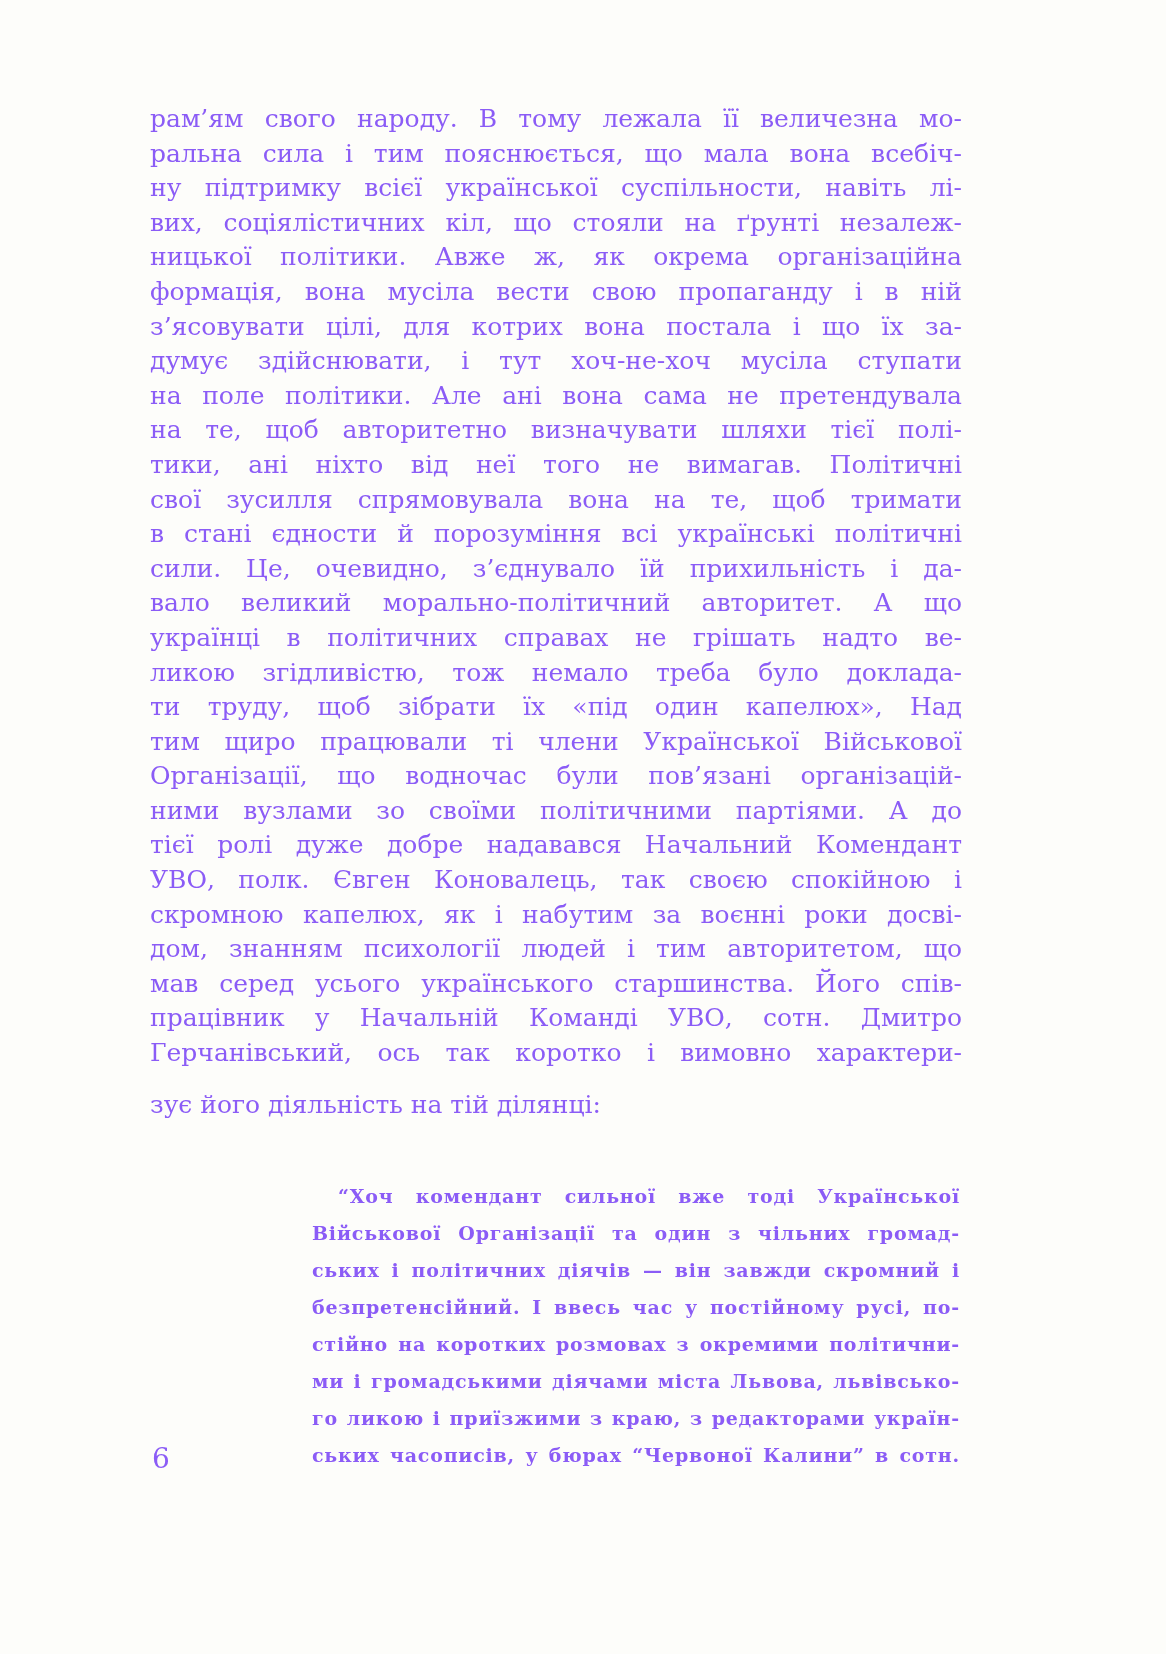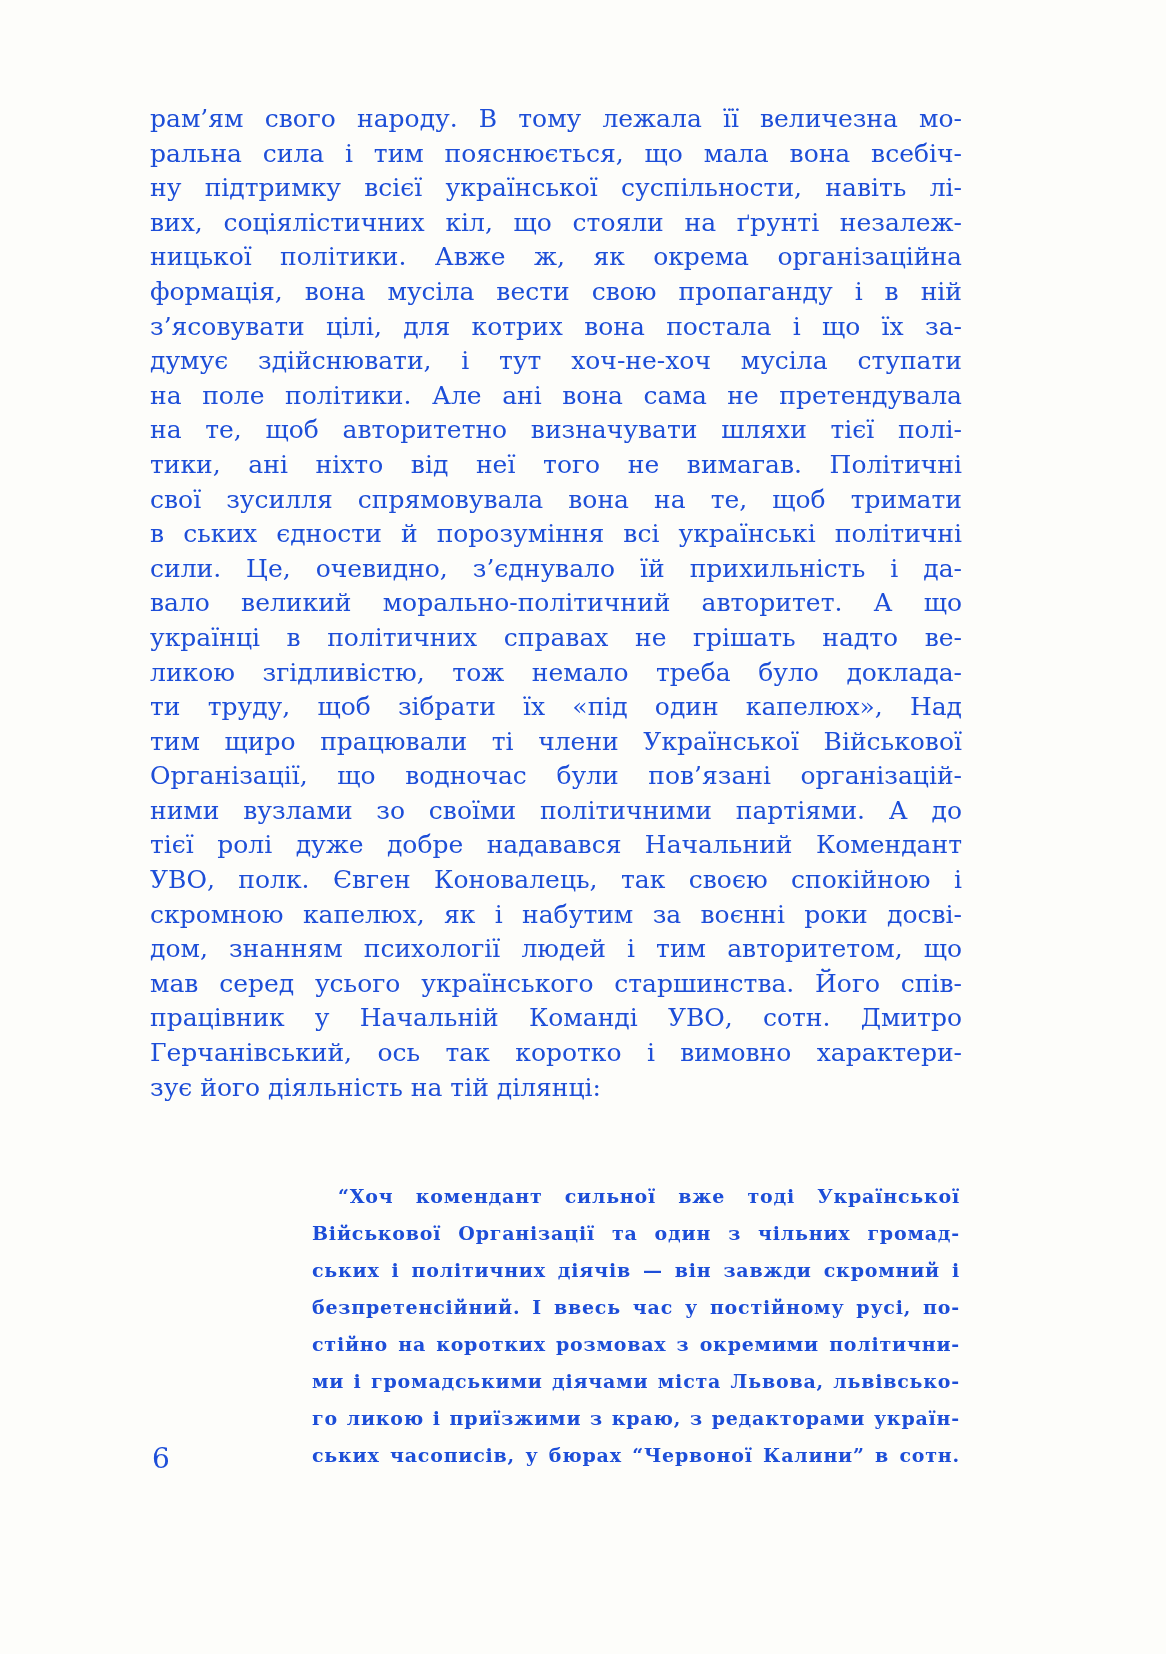--- a/index.html
+++ b/index.html
@@ -6,39 +6,40 @@
     margin: 0;
     padding: 0;
     background: #e8e8e4;
   }
   .page {
     position: relative;
     width: 1166px;
     height: 1654px;
     margin: 0 auto;
     background: #fdfdfa;
-    color: #1d4ed8;
+    color: #8b5cf6;
     font-family: "DejaVu Serif", "Liberation Serif", serif;
     overflow: hidden;
   }
   .main-text {
     position: absolute;
     left: 150px;
     top: 102px;
     width: 812px;
     font-size: 25px;
     line-height: 34.6px;
     font-weight: 500;
   }
   .main-text .line {
     text-align: justify;
     text-align-last: justify;
   }
   .main-text .line:last-child {
     text-align-last: left;
+    margin-top: 17px;
   }
   .quote-text {
     position: absolute;
     left: 312px;
     top: 1130px;
     width: 648px;
     font-size: 19px;
     line-height: 37px;
     font-weight: bold;
     letter-spacing: 0.8px;
@@ -69,21 +70,21 @@
       <div class="line">ну підтримку всієї української суспільности, навіть лі-</div>
       <div class="line">вих, соціялістичних кіл, що стояли на ґрунті незалеж-</div>
       <div class="line">ницької політики. Авже ж, як окрема організаційна</div>
       <div class="line">формація, вона мусіла вести свою пропаганду і в ній</div>
       <div class="line">з’ясовувати цілі, для котрих вона постала і що їх за-</div>
       <div class="line">думує здійснювати, і тут хоч-не-хоч мусіла ступати</div>
       <div class="line">на поле політики. Але ані вона сама не претендувала</div>
       <div class="line">на те, щоб авторитетно визначувати шляхи тієї полі-</div>
       <div class="line">тики, ані ніхто від неї того не вимагав. Політичні</div>
       <div class="line">свої зусилля спрямовувала вона на те, щоб тримати</div>
-      <div class="line">в ських єдности й порозуміння всі українські політичні</div>
+      <div class="line">в стані єдности й порозуміння всі українські політичні</div>
       <div class="line">сили. Це, очевидно, з’єднувало їй прихильність і да-</div>
       <div class="line">вало великий морально-політичний авторитет. А що</div>
       <div class="line">українці в політичних справах не грішать надто ве-</div>
       <div class="line">ликою згідливістю, тож немало треба було доклада-</div>
       <div class="line">ти труду, щоб зібрати їх «під один капелюх», Над</div>
       <div class="line">тим щиро працювали ті члени Української Військової</div>
       <div class="line">Організації, що водночас були пов’язані організацій-</div>
       <div class="line">ними вузлами зо своїми політичними партіями. А до</div>
       <div class="line">тієї ролі дуже добре надавався Начальний Комендант</div>
       <div class="line">УВО, полк. Євген Коновалець, так своєю спокійною і</div>

